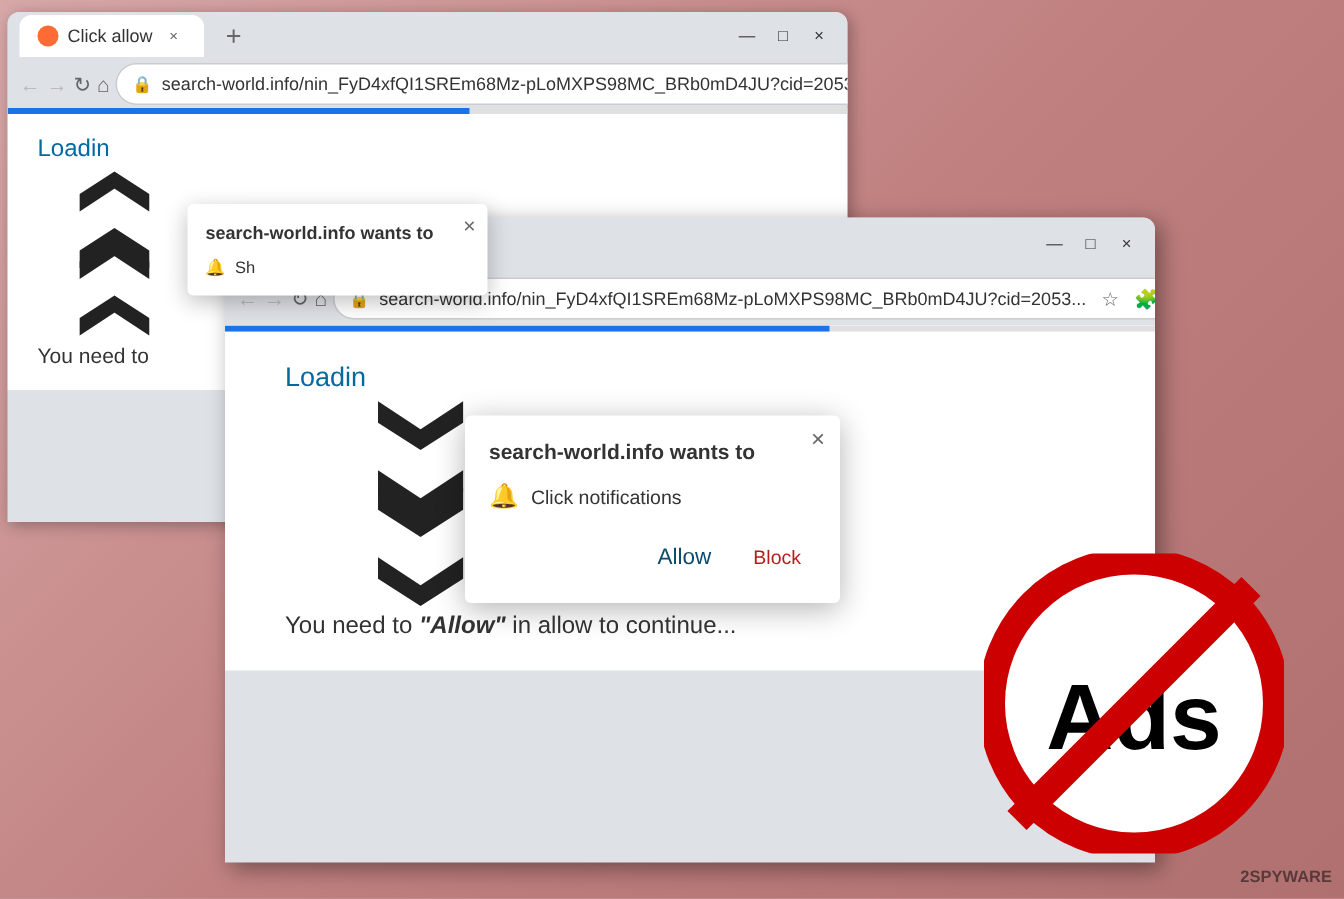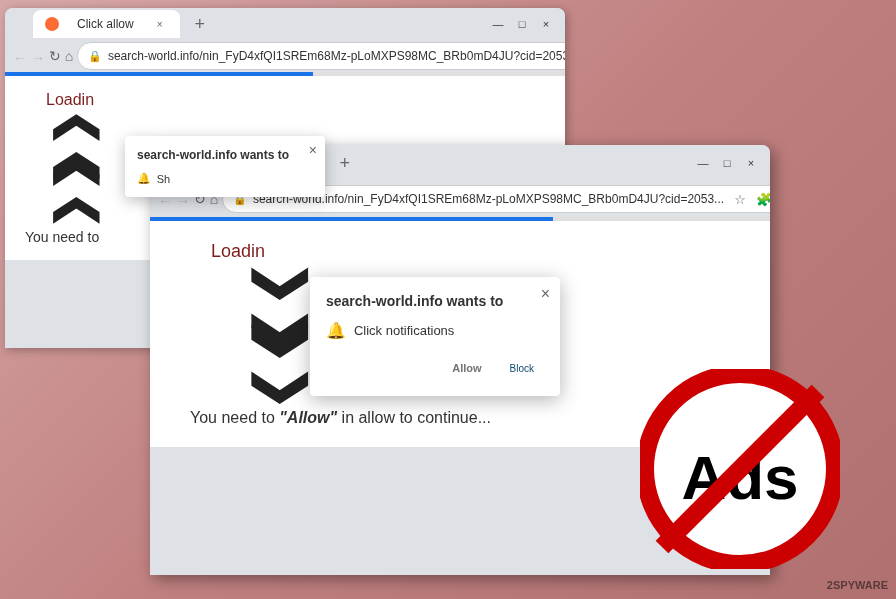--- a/index.html
+++ b/index.html
@@ -58,23 +58,22 @@
 
     .tab {
       display: flex;
       align-items: center;
       background: #ffffff;
       border-radius: 8px 8px 0 0;
       padding: 0 12px;
       height: 28px;
       font-size: 12px;
       color: #333;
-      gap: 18px;
+      gap: 6px;
       position: relative;
-      margin-left: 20px;
     }
 
     .tab-icon {
       width: 14px;
       height: 14px;
       background: #ff6b35;
       border-radius: 50%;
       display: inline-block;
       flex-shrink: 0;
     }
@@ -211,23 +210,22 @@
 
     .page-content {
       padding: 20px 40px;
       display: flex;
       flex-direction: column;
       align-items: flex-start;
     }
 
     .loading-text {
       font-size: 18px;
-      color: #7f1d1d;
+      color: #0369a1;
       margin-bottom: 10px;
-      margin-left: 21px;
     }
 
     .chevron-pair {
       display: flex;
       flex-direction: column;
       align-items: center;
       margin: 10px 0 10px 40px;
     }
 
     .allow-text {
@@ -282,43 +280,43 @@
 
     .popup-buttons {
       display: flex;
       justify-content: flex-end;
       gap: 8px;
     }
 
     .btn-allow {
       background: none;
       border: none;
-      color: #737373;
-      font-size: 11px;
-      font-weight: 700;
+      color: #0c4a6e;
+      font-size: 15px;
+      font-weight: 400;
       cursor: pointer;
       padding: 6px 10px;
       border-radius: 4px;
     }
 
     .btn-block {
       background: none;
       border: none;
-      color: #0c4a6e;
-      font-size: 10px;
+      color: #b91c1c;
+      font-size: 13px;
       font-weight: 500;
       cursor: pointer;
       padding: 6px 10px;
       border-radius: 4px;
     }
 
     
     .ads-sign {
       position: absolute;
-      right: 56px;
+      right: 40px;
       bottom: 30px;
       width: 200px;
       height: 200px;
     }
 
     
     .spyware-watermark {
       position: absolute;
       bottom: 8px;
       right: 8px;

